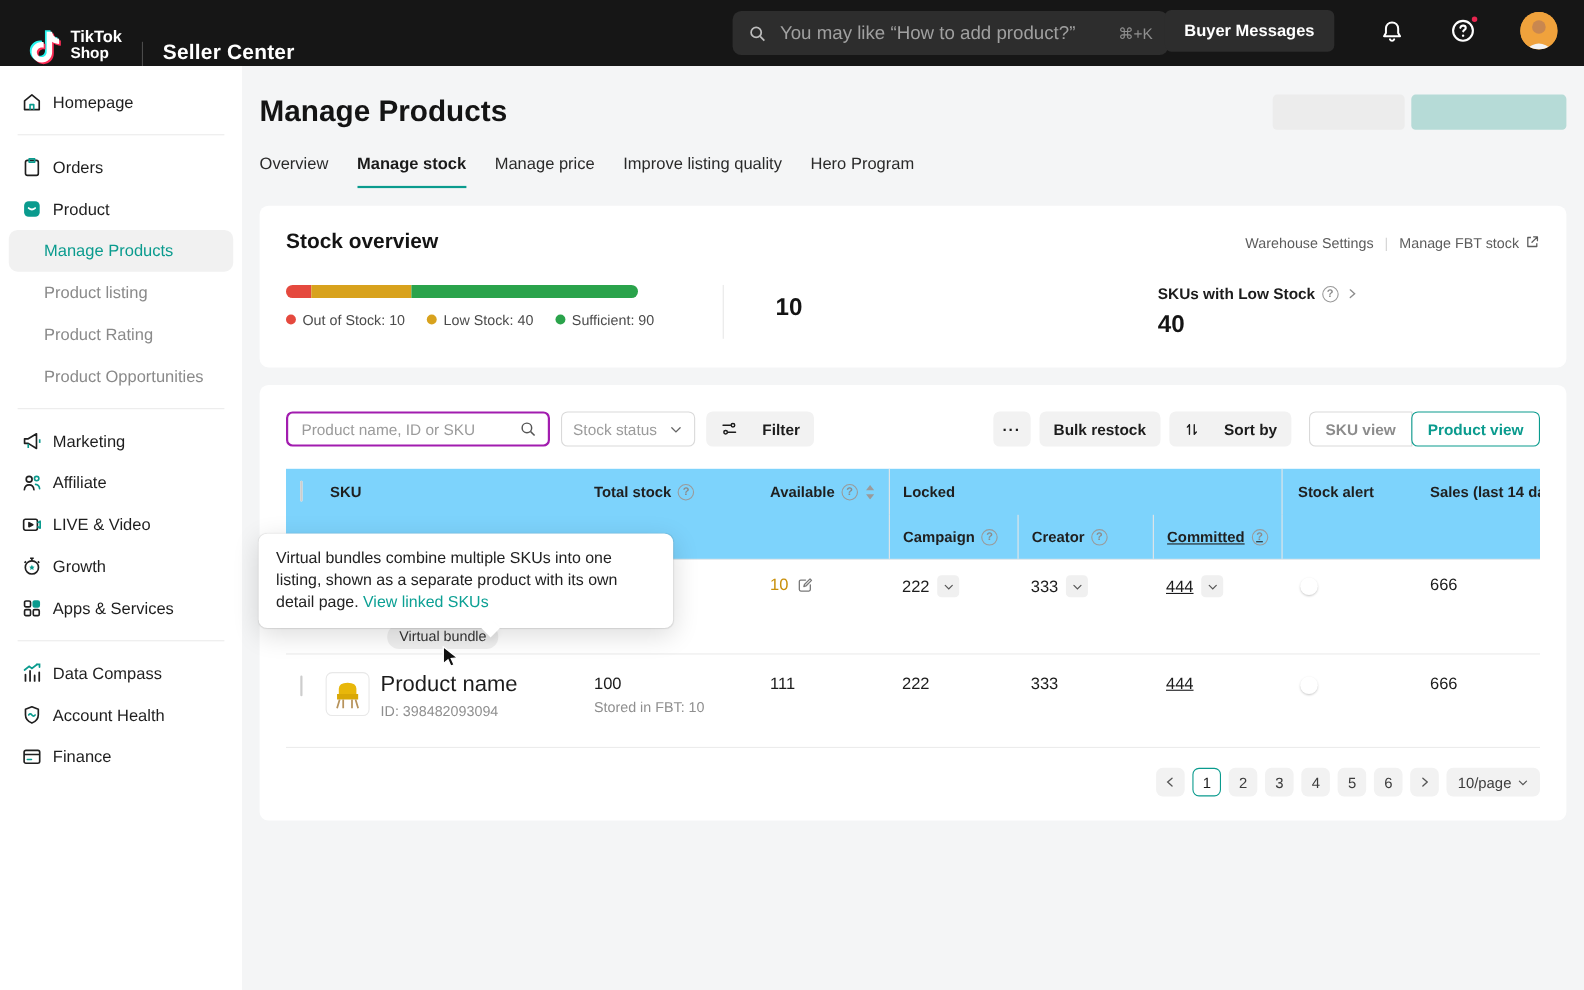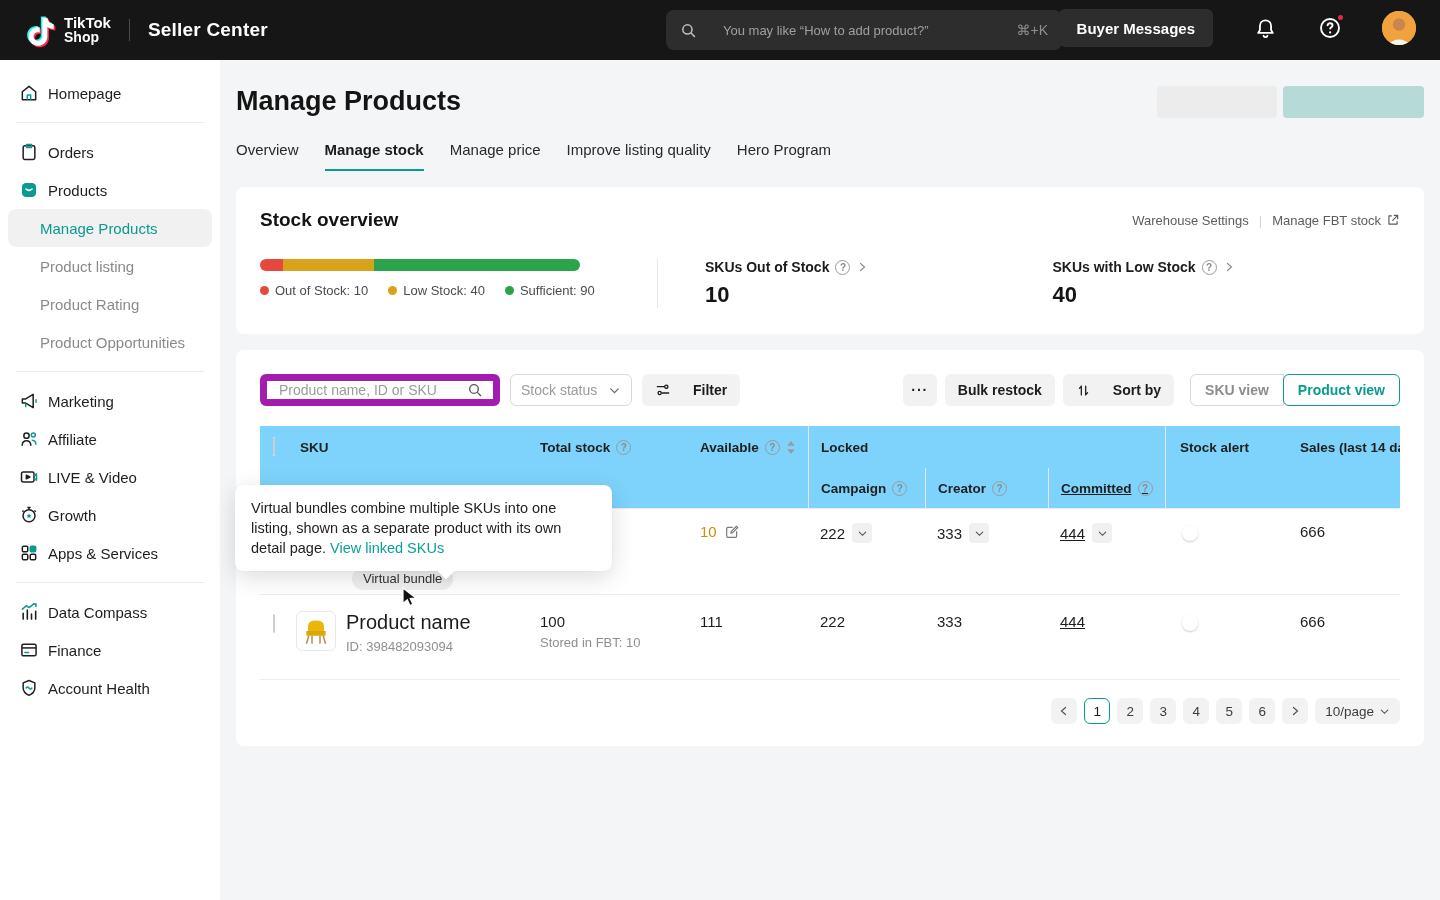--- a/index.html
+++ b/index.html
@@ -1,32 +1,32 @@
 <!DOCTYPE html>
 <html><head>
 <meta charset="utf-8">
 <style>
   * { box-sizing: border-box; }
   html,body { width:1440px; height:900px; margin:0; overflow:hidden;
     font-family:"Liberation Sans", sans-serif; background:#f4f5f6; color:#1c1c1e; }
 
   
   .topbar { position:absolute; left:0; top:0; width:1440px; height:60px; background:#161616;
-    display:flex; align-items:center; padding:0 24px; z-index:40; }
+    display:flex; align-items:flex-end; padding:0 24px; z-index:40; }
   .logo-wrap { display:flex; align-items:center; }
   .note-icon { position:relative; width:34px; height:38px; }
   .note-icon svg { position:absolute; left:0; top:2px; }
   .logo-text { margin-left:6px; color:#fff; font-weight:bold; line-height:15px; font-size:15px; }
   .logo-text .l2 { font-size:14px; }
   .logo-sep { width:1px; height:22px; background:#4b4b4b; margin:0 18px; }
   .seller-center { color:#fff; font-size:19px; font-weight:bold; letter-spacing:.2px; }
   .tb-search { position:absolute; left:666px; top:10px; width:396px; height:40px; background:#2d2d2d;
     border-radius:8px; display:flex; align-items:center; padding:0 14px; }
   .tb-search input { flex:1; background:transparent; border:none; outline:none; color:#e8e8e8;
-    font-size:13px; margin-left:24px; font-family:"Liberation Sans",sans-serif; }
+    font-size:17px; margin-left:10px; font-family:"Liberation Sans",sans-serif; }
   .tb-search input::placeholder { color:#a0a0a0; }
   .tb-shortcut { color:#8f8f8f; font-size:14px; }
   .tb-right { position:absolute; right:24px; top:0; height:56px; display:flex; align-items:center; gap:39px; }
   .buyer-btn { height:38px; background:#2d2d2d; border:none; border-radius:6px; padding:0 18px;
     color:#fff; font-size:15px; font-weight:bold; font-family:"Liberation Sans",sans-serif; cursor:pointer; }
   .tb-ic { position:relative; width:26px; height:26px; display:flex; align-items:center; justify-content:center; }
   .help-dot { position:absolute; right:-2px; top:-2px; width:9px; height:9px; border-radius:50%;
     background:#e8254f; border:2px solid #161616; }
   .avatar { width:34px; height:34px; border-radius:50%; overflow:hidden; background:#f0a23c; }
 
@@ -73,21 +73,21 @@
   .so-stat-label { display:flex; align-items:center; gap:6px; font-size:14px; font-weight:bold; color:#1c1c1c; cursor:pointer; }
   .so-stat-val { font-size:22px; font-weight:bold; margin-top:7px; color:#141414; }
   .qicon { width:15px; height:15px; border:1px solid #9a9a9a; border-radius:50%; color:#8a8a8a;
     font-size:10px; display:inline-flex; align-items:center; justify-content:center; font-weight:bold; }
   .qicon::after { content:"?"; }
 
   
   .tc { padding:24px 24px 22px; position:relative; }
   .tc-toolbar { display:flex; align-items:center; }
   .tc-left { display:flex; gap:10px; align-items:center; }
-  .inp { width:240px; height:32px; border:7px solid #a21caf; border-radius:6px; display:flex; align-items:center; padding:0 10px; background:#fff; }
+  .inp { width:240px; height:32px; border:2px solid #a21caf; border-radius:6px; display:flex; align-items:center; padding:0 10px; background:#fff; }
   .inp input { flex:1; border:none; outline:none; font-size:14px; color:#333; font-family:"Liberation Sans",sans-serif; }
   .inp input::placeholder { color:#9b9b9b; }
   .sel { width:122px; height:32px; border:1px solid #d9d9d9; border-radius:6px; display:flex; align-items:center;
     padding:0 10px; font-size:14px; color:#9b9b9b; cursor:pointer; background:#fff; }
   .sel .lbl { flex:1; }
   .gbtn { height:32px; background:#f2f2f2; border:none; border-radius:6px; padding:0 13px; font-size:14px;
     font-weight:bold; color:#1c1c1c; display:inline-flex; align-items:center; gap:22px; cursor:pointer;
     font-family:"Liberation Sans",sans-serif; }
   .tc-right { margin-left:auto; display:flex; gap:8px; align-items:center; }
   .more-btn { width:34px; justify-content:center; padding:0; letter-spacing:1px; }
@@ -225,21 +225,21 @@
         <rect x="5" y="4.5" width="14" height="16.5" rx="2"></rect>
         <path d="M9 4.5V3h6v3.5H9z" stroke="#0a9b8e"></path>
       </svg>
     <span class="sb-label">Orders</span>
   </div>
   <div class="sb-item">
     <svg class="sb-icon" viewBox="0 0 24 24">
         <rect x="3.5" y="3.5" width="17" height="17" rx="5" fill="#0a9b8e"></rect>
         <path d="M8.5 11q3.5 3 7 0" stroke="#fff" stroke-width="2" fill="none" stroke-linecap="round"></path>
       </svg>
-    <span class="sb-label">Products</span>
+    <span class="sb-label">Product</span>
   </div>
   <div class="sb-sub active">
     <span>Manage Products</span>
   </div>
   <div class="sb-sub">
     <span>Product listing</span>
   </div>
   <div class="sb-sub">
     <span>Product Rating</span>
   </div>
@@ -292,33 +292,33 @@
   <div class="sb-div"></div>
   <div class="sb-item">
     <svg class="sb-icon" viewBox="0 0 24 24" fill="none" stroke="#1f1f1f" stroke-width="1.9" stroke-linecap="round">
         <path d="M5 20.5v-7M10 20.5V9.5M15 20.5v-6M20 20.5V11"></path>
         <path d="M4 8.5l5-4 3 2.2 5.5-4.2" stroke="#0a9b8e"></path>
         <path d="M17.5 2.5h2.8v2.8" stroke="#0a9b8e"></path>
       </svg>
     <span class="sb-label">Data Compass</span>
   </div>
   <div class="sb-item">
+    <svg class="sb-icon" viewBox="0 0 24 24" fill="none" stroke="#1f1f1f" stroke-width="1.8" stroke-linejoin="round">
+        <path d="M12 3l7 2.8v6c0 4.4-2.9 7.4-7 9-4.1-1.6-7-4.6-7-9v-6z"></path>
+        <path d="M8.5 12q1.75-2.4 3.5 0t3.5 0" stroke="#0a9b8e" stroke-linecap="round"></path>
+      </svg>
+    <span class="sb-label">Account Health</span>
+  </div>
+  <div class="sb-item">
     <svg class="sb-icon" viewBox="0 0 24 24" fill="none" stroke="#1f1f1f" stroke-width="1.8">
         <rect x="3.5" y="5" width="17" height="14" rx="2"></rect>
         <path d="M3.5 9.5h17"></path>
         <path d="M7 15h4.5" stroke="#0a9b8e" stroke-linecap="round"></path>
       </svg>
     <span class="sb-label">Finance</span>
-  </div>
-  <div class="sb-item">
-    <svg class="sb-icon" viewBox="0 0 24 24" fill="none" stroke="#1f1f1f" stroke-width="1.8" stroke-linejoin="round">
-        <path d="M12 3l7 2.8v6c0 4.4-2.9 7.4-7 9-4.1-1.6-7-4.6-7-9v-6z"></path>
-        <path d="M8.5 12q1.75-2.4 3.5 0t3.5 0" stroke="#0a9b8e" stroke-linecap="round"></path>
-      </svg>
-    <span class="sb-label">Account Health</span>
   </div>
 </div>
 
 <div class="main">
   <div class="page-title">Manage Products</div>
   <div class="hdr-skel">
     <button class="skel gray"></button>
     <button class="skel teal"></button>
   </div>
 
@@ -364,27 +364,20 @@
               <span>Low Stock: 40</span>
             </span>
           <span class="lg-item">
               <span class="lg-dot" style="background: rgb(42, 163, 75);"></span>
               <span>Sufficient: 90</span>
             </span>
         </div>
       </div>
       <div class="so-vdiv"></div>
       <div class="so-stat">
-        <div class="so-stat-label">
-          <span>SKUs Out of Stock</span>
-          <span class="qicon"></span>
-          <svg width="12" height="12" viewBox="0 0 24 24" fill="none" stroke="#8c8c8c" stroke-width="2.4" stroke-linecap="round">
-              <path d="M9 5l8 7-8 7"></path>
-            </svg>
-        </div>
         <div class="so-stat-val">10</div>
       </div>
       <div class="so-stat">
         <div class="so-stat-label">
           <span>SKUs with Low Stock</span>
           <span class="qicon"></span>
           <svg width="12" height="12" viewBox="0 0 24 24" fill="none" stroke="#8c8c8c" stroke-width="2.4" stroke-linecap="round">
               <path d="M9 5l8 7-8 7"></path>
             </svg>
         </div>

